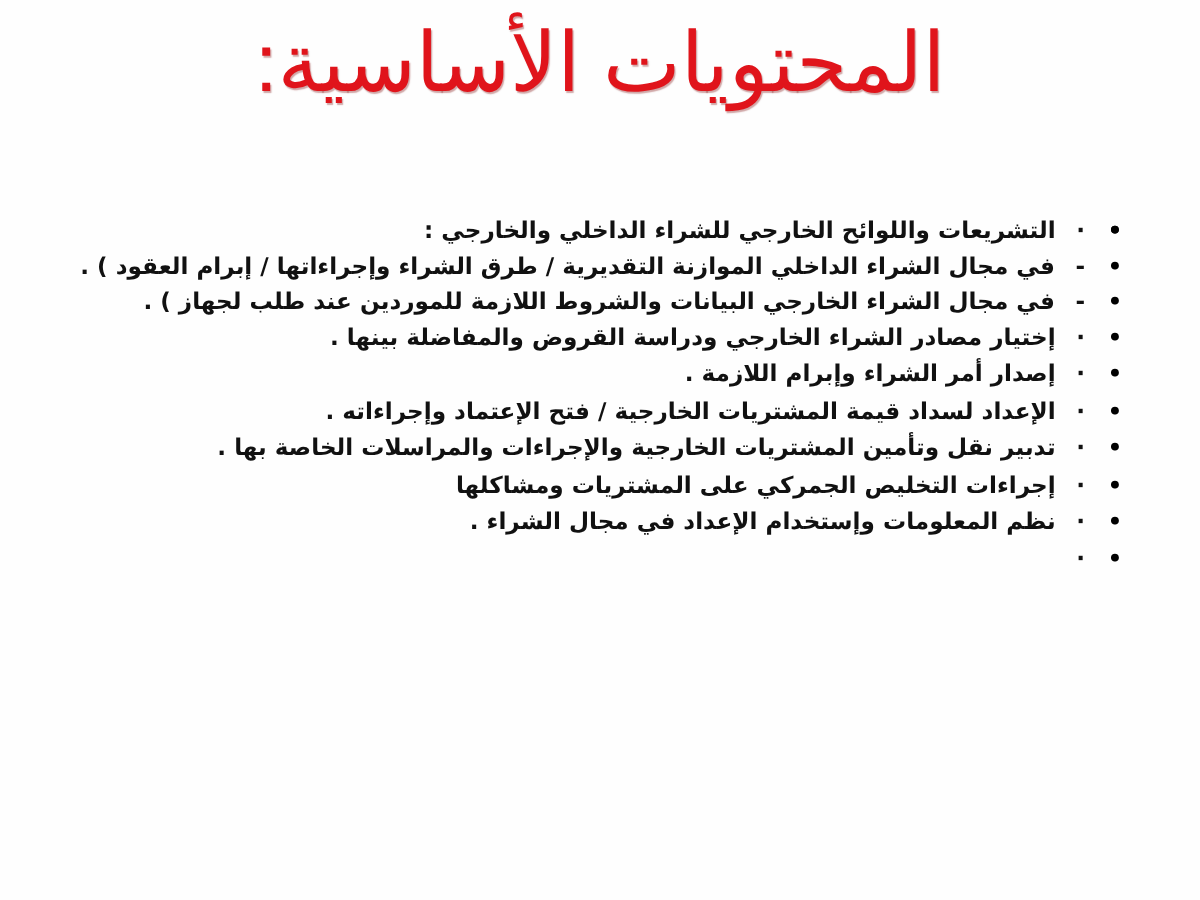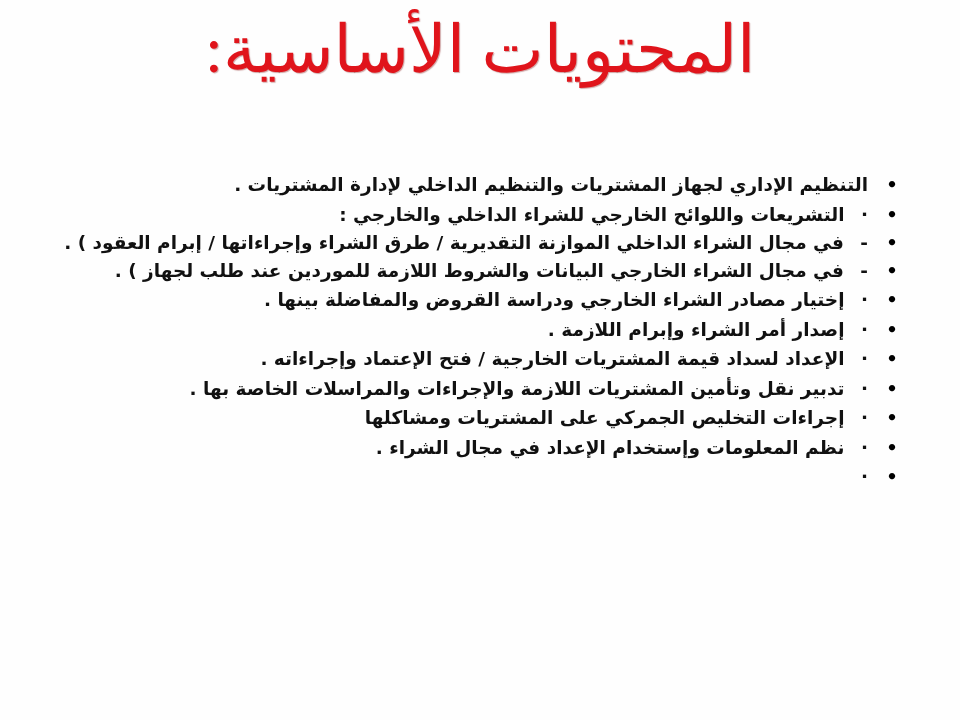--- a/index.html
+++ b/index.html
@@ -21,21 +21,21 @@
   }
   .title {
     position: absolute;
     left: 200px;
     width: 560px;
     top: 2px;
     height: 100px;
     text-align: center;
     direction: rtl;
     color: #e0141b;
-    font-family: Liberation Serif, serif;
+    font-family: Liberation Sans, sans-serif;
     font-size: 66px;
     line-height: 96px;
     font-weight: normal;
     text-shadow: 1px 1px 1px rgba(120,0,0,0.35);
     letter-spacing: 0px;
   }
   .list {
     position: absolute;
     right: 58px;
     left: 60px;
@@ -76,21 +76,20 @@
 </style>
 </head>
 <body>
 
 <div class="slide">
   <div class="title">المحتويات الأساسية:</div>
 
   <ul class="list">
     <li class="item">
       <span class="bullet">•</span>
-      <span class="text">التنظيم الإداري لجهاز المشتريات والتنظيم الداخلي لإدارة المشتريات .</span>
     </li>
     <li class="item">
       <span class="bullet">•</span>
       <span class="marker">·</span>
       <span class="text">التشريعات واللوائح الخارجي للشراء الداخلي والخارجي :</span>
     </li>
     <li class="item wrap">
       <span class="bullet">•</span>
       <span class="marker">-</span>
       <span class="text">في مجال الشراء الداخلي الموازنة التقديرية / طرق الشراء وإجراءاتها / إبرام العقود ) .</span>
@@ -111,21 +110,21 @@
       <span class="text">إصدار أمر الشراء وإبرام اللازمة .</span>
     </li>
     <li class="item">
       <span class="bullet">•</span>
       <span class="marker">·</span>
       <span class="text">الإعداد لسداد قيمة المشتريات الخارجية / فتح الإعتماد وإجراءاته .</span>
     </li>
     <li class="item">
       <span class="bullet">•</span>
       <span class="marker">·</span>
-      <span class="text">تدبير نقل وتأمين المشتريات اللازمة والإجراءات والمراسلات الخاصة بها .</span>
+      <span class="text">تدبير نقل وتأمين المشتريات الخارجية والإجراءات والمراسلات الخاصة بها .</span>
     </li>
     <li class="item">
       <span class="bullet">•</span>
       <span class="marker">·</span>
       <span class="text">إجراءات التخليص الجمركي على المشتريات ومشاكلها</span>
     </li>
     <li class="item">
       <span class="bullet">•</span>
       <span class="marker">·</span>
       <span class="text">نظم المعلومات وإستخدام الإعداد في مجال الشراء .</span>

